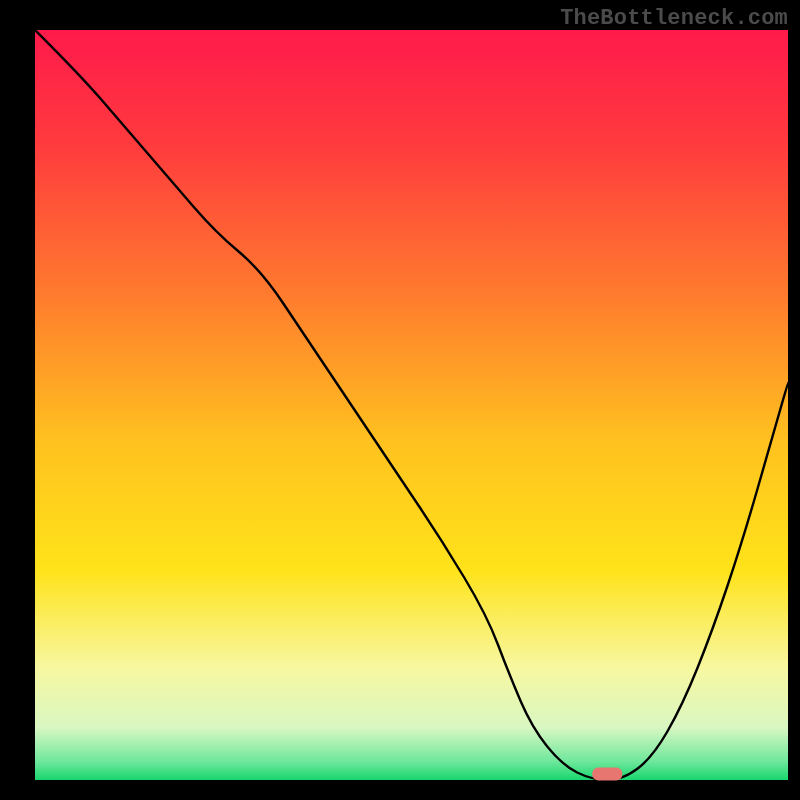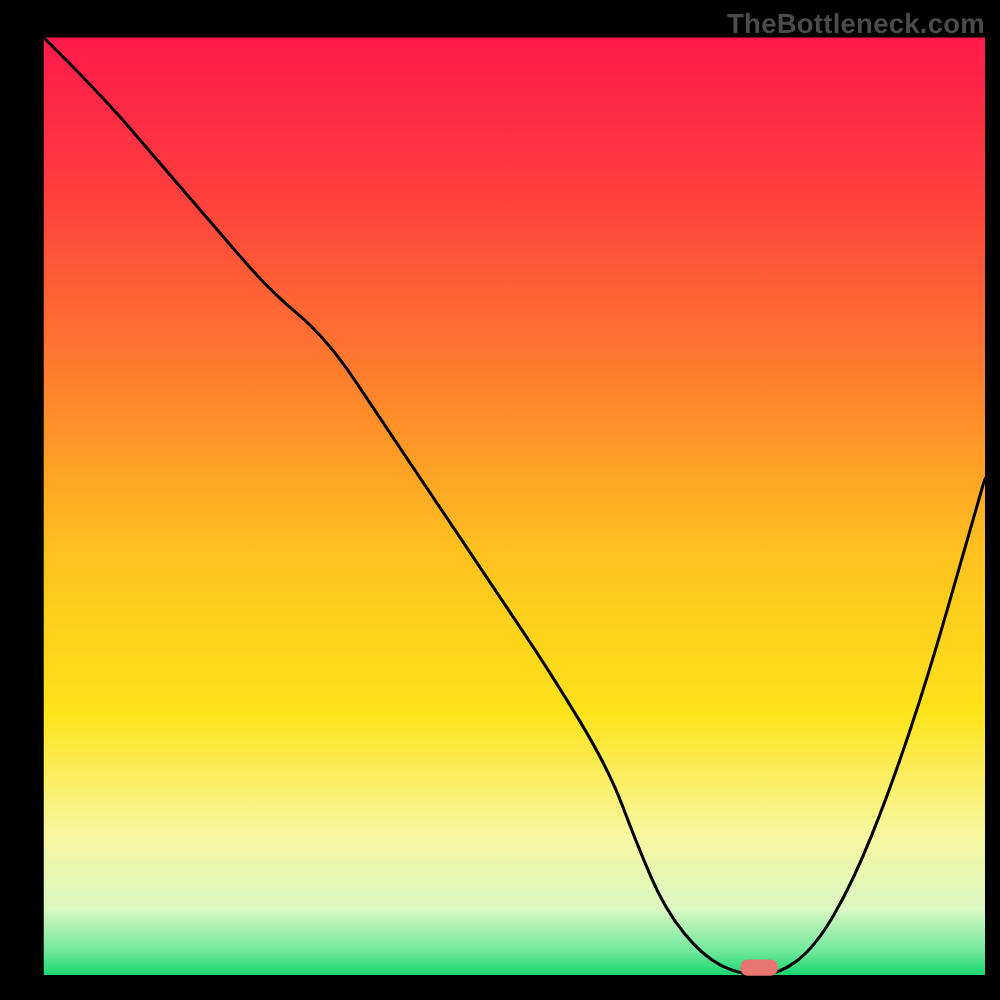--- a/index.html
+++ b/index.html
@@ -13,21 +13,21 @@
   .chart-wrap {
     position: relative;
     width: 800px;
     height: 800px;
     background: #000;
   }
   .watermark {
     position: absolute;
     top: 6px;
     right: 12px;
-    font-family: Liberation Sans, sans-serif;
+    font-family: Liberation Mono, monospace;
     font-size: 22px;
     font-weight: 600;
     color: #4b4b4b;
     letter-spacing: 0.2px;
     user-select: none;
   }
   svg {
     display: block;
   }
 </style>

